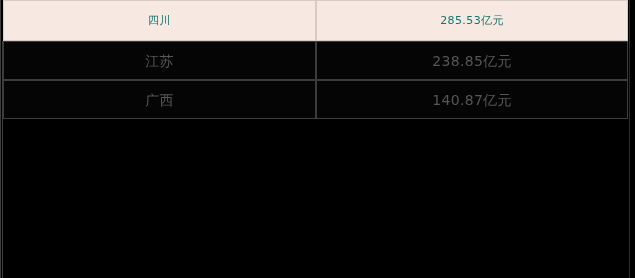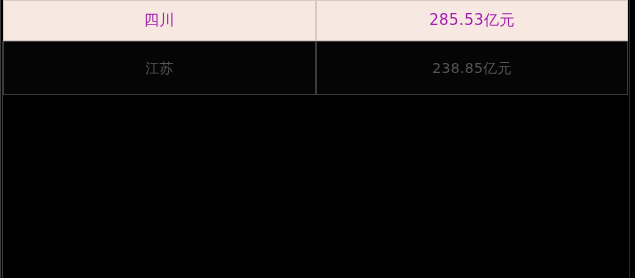--- a/index.html
+++ b/index.html
@@ -41,28 +41,28 @@
   }
 
   .col-name  { width: 313px; }
   .col-value { width: 312px; }
 
   
   .row-header td {
     height: 41px;
     background: #f7e9e2;
     border-color: #d8cbc4;
-    color: #a21caf;
-    font-size: 15px;
+    color: #0f766e;
+    font-size: 11px;
     letter-spacing: 0.4px;
   }
 
   
   .row-dim td {
-    height: 54px;
+    height: 39px;
     background: #050505;
     border-color: #3c3c3c;
     color: #565656;
     font-size: 14px;
     letter-spacing: 0.3px;
   }
 
   .cell-text {
     display: block;
     line-height: 1;
@@ -120,17 +120,25 @@
           <span class="cell-text">江苏</span>
         </td>
         <td class="col-value">
           <span class="cell-text">238.85亿元</span>
         </td>
       </tr>
 
 
 
 
+      <tr class="row-dim">
+        <td class="col-name">
+          <span class="cell-text">广西</span>
+        </td>
+        <td class="col-value">
+          <span class="cell-text">140.87亿元</span>
+        </td>
+      </tr>
 
 
     </tbody>
   </table>
 </div>
 
 </body></html>

